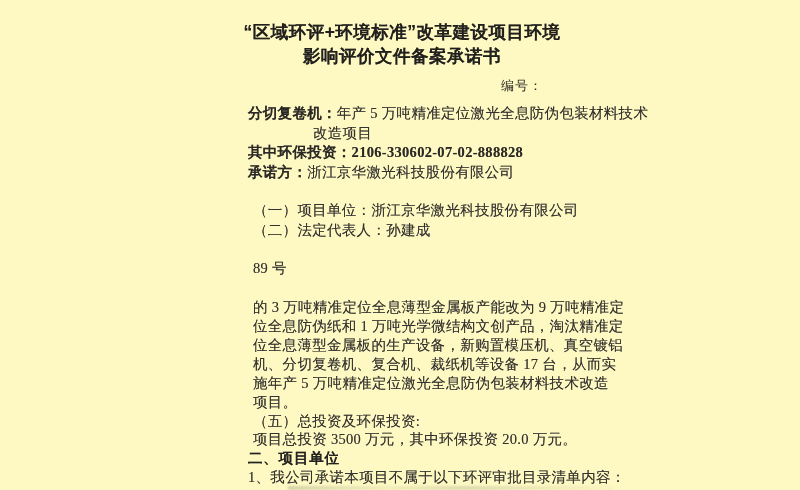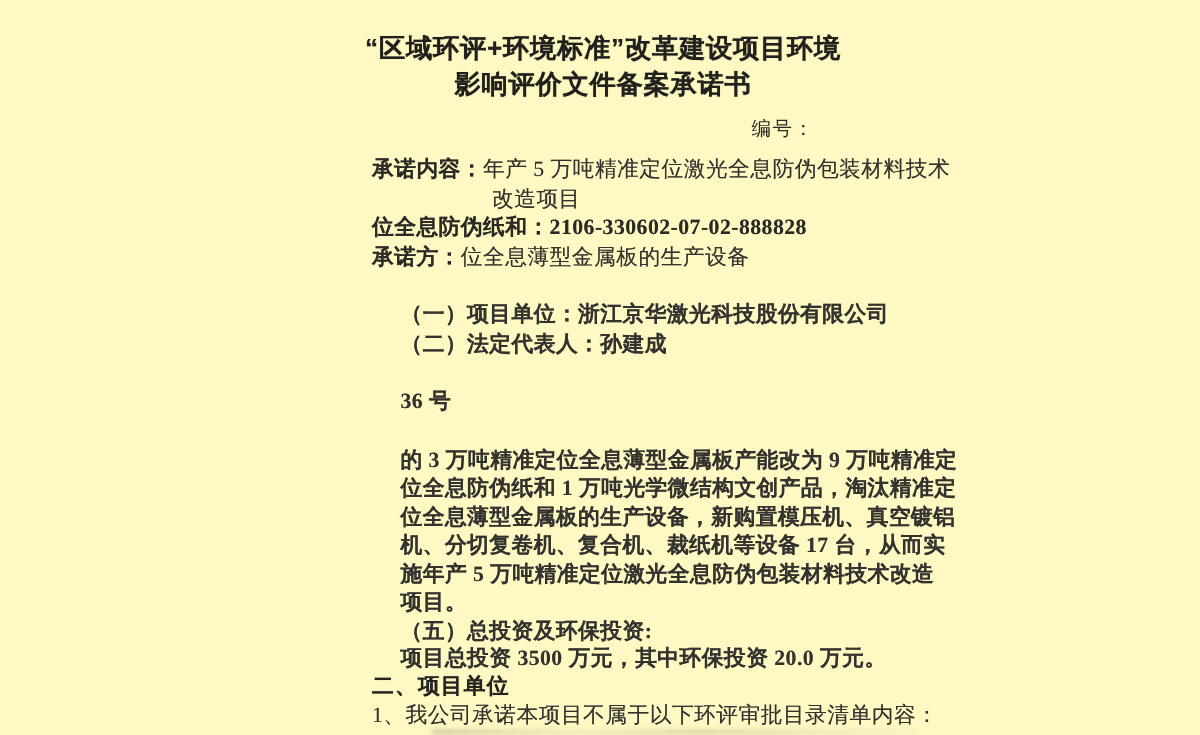--- a/index.html
+++ b/index.html
@@ -29,22 +29,22 @@
     margin-left:36px;
   }
   .ln{
     position:absolute;
     white-space:nowrap;
     font-size:14.5px;line-height:16px;
     letter-spacing:0.3px;
     text-shadow:0 0 0.4px rgba(45,42,38,.5);
   }
   .x0{left:248px;}   
-  .x1{left:267px;font-weight:bold;}   
-  .x2{left:313px;margin-left:15px;}   
+  .x1{left:253px;}   
+  .x2{left:313px;}   
   .lbl{font-weight:700;color:#2b2926;}
   .numb{font-weight:700;color:#2b2926;}
   .hd{
     font-family:"Liberation Sans","DejaVu Sans",sans-serif;
     font-weight:700;color:#242320;
     letter-spacing:0.8px;
     text-shadow:0 0 0.5px rgba(30,30,30,.5);
   }
   .smudge{
     position:absolute;left:288px;top:486px;width:325px;height:4px;
@@ -63,34 +63,34 @@
 <div class="page">
 
   <div class="title">
     <div>“区域环评+环境标准”改革建设项目环境</div>
     <div>影响评价文件备案承诺书</div>
   </div>
 
   <div class="serial">编号：</div>
 
   <div class="ln x0" style="top:105px">
-    <span class="lbl">承诺内容：</span><span>年产 5 万吨精准定位激光全息防伪包装材料技术</span>
+    <span class="lbl">分切复卷机：</span><span>年产 5 万吨精准定位激光全息防伪包装材料技术</span>
   </div>
   <div class="ln x2" style="top:125px">改造项目</div>
   <div class="ln x0" style="top:144px">
-    <span class="lbl">位全息防伪纸和：</span><span class="numb">2106-330602-07-02-888828</span>
+    <span class="lbl">其中环保投资：</span><span class="numb">2106-330602-07-02-888828</span>
   </div>
   <div class="ln x0" style="top:163.5px">
-    <span class="lbl">承诺方：</span><span>位全息薄型金属板的生产设备</span>
+    <span class="lbl">承诺方：</span><span>浙江京华激光科技股份有限公司</span>
   </div>
 
 
   <div class="ln x1" style="top:202px">（一）项目单位：浙江京华激光科技股份有限公司</div>
   <div class="ln x1" style="top:221.5px">（二）法定代表人：孙建成</div>
-  <div class="ln x1" style="top:260px">36 号</div>
+  <div class="ln x1" style="top:260px">89 号</div>
   <div class="ln x1" style="top:298.5px">的 3 万吨精准定位全息薄型金属板产能改为 9 万吨精准定</div>
   <div class="ln x1" style="top:317.5px">位全息防伪纸和 1 万吨光学微结构文创产品，淘汰精准定</div>
   <div class="ln x1" style="top:337px">位全息薄型金属板的生产设备，新购置模压机、真空镀铝</div>
   <div class="ln x1" style="top:356px">机、分切复卷机、复合机、裁纸机等设备 17 台，从而实</div>
   <div class="ln x1" style="top:374.5px">施年产 5 万吨精准定位激光全息防伪包装材料技术改造</div>
   <div class="ln x1" style="top:393.5px">项目。</div>
   <div class="ln x1" style="top:412.5px">（五）总投资及环保投资:</div>
   <div class="ln x1" style="top:431px">项目总投资 3500 万元，其中环保投资 20.0 万元。</div>
 
   <div class="ln x0 hd" style="top:450px">二、项目单位</div>

